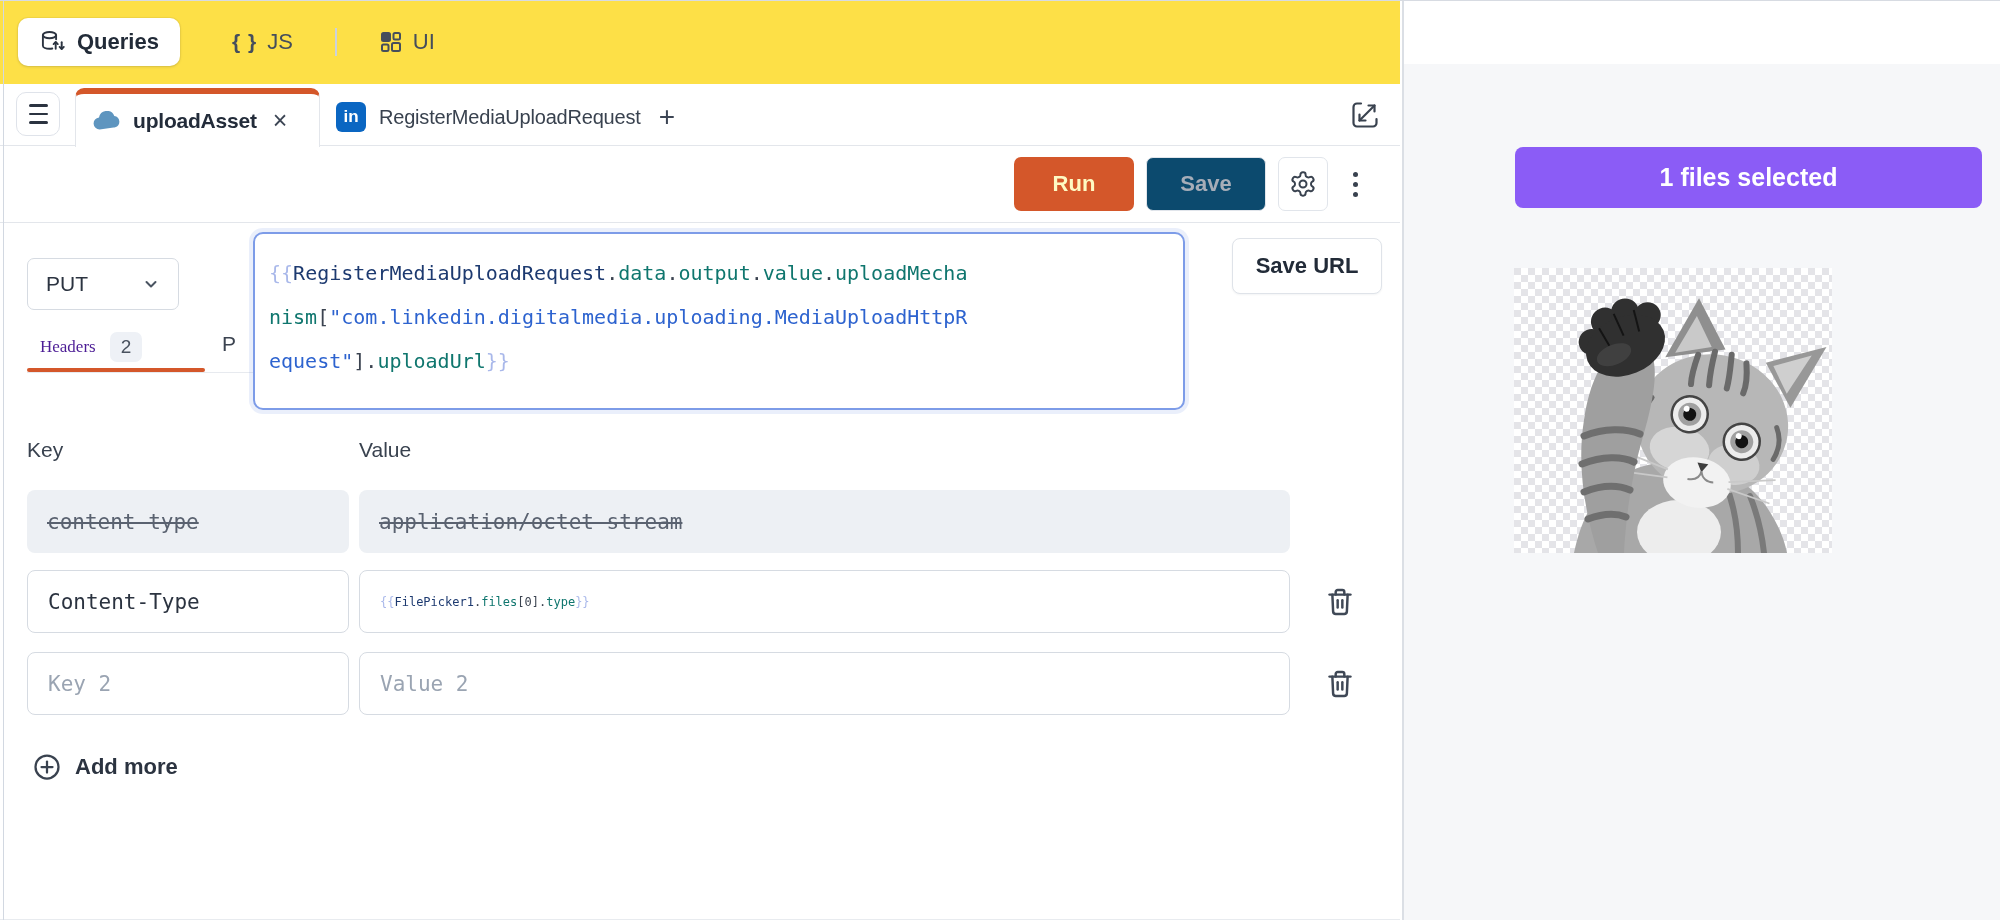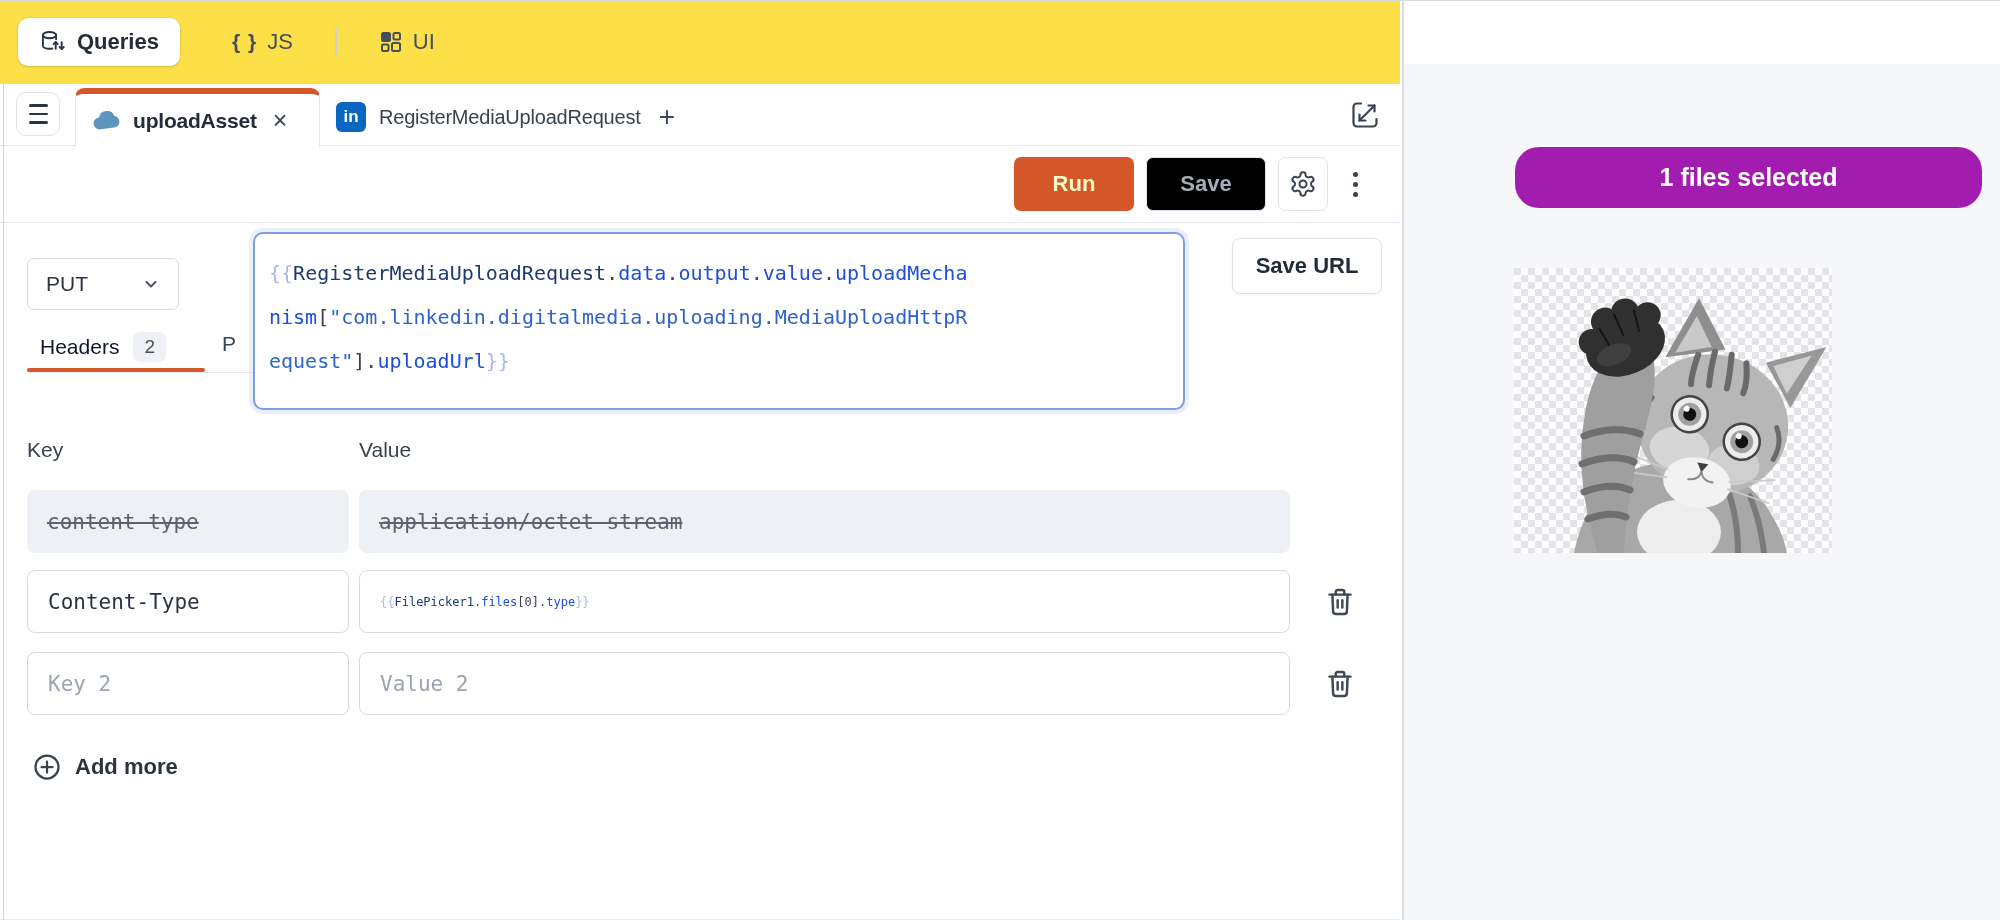--- a/index.html
+++ b/index.html
@@ -43,52 +43,52 @@
     display:flex; align-items:center; justify-content:center; cursor:pointer; background:none; border:none; }
   .expand-btn { position:absolute; right:17px; top:13px; width:36px; height:36px; display:flex;
     align-items:center; justify-content:center; cursor:pointer; background:none; border:none; }
 
   
   .actionrow { position:absolute; left:0; top:146px; width:1400px; height:77px; background:#fff;
     border-bottom:1px solid #e3e6eb; display:flex; align-items:center; justify-content:flex-end;
     gap:12px; padding-right:30px; }
   .run-btn { width:120px; height:54px; background:#d4572a; color:#fef9c3; font-size:22px; font-weight:600;
     border:none; border-radius:7px; cursor:pointer; font-family:inherit; }
-  .save-btn { width:120px; height:54px; background:#000000; color:#a6adb8; font-size:22px; font-weight:600;
+  .save-btn { width:120px; height:54px; background:#0c4a6e; color:#a6adb8; font-size:22px; font-weight:600;
     border:1.5px solid #e1e5eb; border-radius:7px; cursor:pointer; font-family:inherit; }
   .gear-btn { width:50px; height:54px; background:#fff; border:1.5px solid #e1e5eb; border-radius:7px;
     display:flex; align-items:center; justify-content:center; cursor:pointer; }
   .kebab-btn { width:30px; height:54px; background:none; border:none; display:flex; flex-direction:column;
     align-items:center; justify-content:center; gap:5px; cursor:pointer; }
   .kebab-btn i { width:5px; height:5px; border-radius:50%; background:#39424f; display:block; }
 
   
   .method-select { position:absolute; left:27px; top:258px; width:152px; height:52px; background:#fff;
     border:1.5px solid #d6dbe2; border-radius:7px; display:flex; align-items:center;
     justify-content:space-between; padding:0 18px; cursor:pointer; }
   .method-select .method { font-size:21px; color:#2b3340; }
 
   .url-editor { position:absolute; left:253px; top:232px; width:932px; height:178px; background:#fff;
     border:2px solid #7d9ce8; border-radius:10px; box-shadow:0 0 0 4px rgba(125,156,232,.16);
     padding:17px 14px; z-index:3; font-family:"DejaVu Sans Mono", monospace; font-size:20px; cursor:text; }
   .code-line { white-space:pre; line-height:44px; height:44px; }
   .tok-br  { color:#a9b8ea; }
   .tok-var { color:#1d3a70; }
   .tok-pn  { color:#3b4350; }
-  .tok-prop{ color:#1d4ed8; }
+  .tok-prop{ color:#0f766e; }
   .tok-str { color:#2d63cf; }
 
   .save-url-btn { position:absolute; left:1232px; top:238px; width:150px; height:56px; background:#fff;
     border:1.5px solid #dfe3e9; border-radius:8px; font-size:22px; font-weight:600; color:#222b38;
     cursor:pointer; font-family:inherit; box-shadow:0 1px 2px rgba(20,30,50,.05); }
 
   
   .section-tabs { position:absolute; left:27px; top:326px; height:42px; display:flex; align-items:center; z-index:1; }
   .headers-tab { display:flex; align-items:center; gap:14px; padding:0 13px; cursor:pointer; }
-  .headers-tab .t-label { font-size:21px; color:#0f172a; }
+  .headers-tab .t-label { font-size:17px; color:#4c1d95;font-family:Liberation Serif, serif; }
   .count-badge { background:#eef1f6; border-radius:7px; padding:4px 11px; font-size:19px; color:#49525f; }
   .partial-tab { position:absolute; left:195px; top:6px; font-size:21px; color:#3b4350; cursor:pointer; }
   .tab-hairline { position:absolute; left:27px; top:372px; width:228px; height:1px; background:#e7eaef; }
   .tab-underline { position:absolute; left:27px; top:368px; width:178px; height:4px; background:#d4572a; border-radius:2px; z-index:1; }
 
   
   .kv-label { position:absolute; font-size:21px; color:#39424f; }
   .field { position:absolute; height:63px; border-radius:8px; display:flex; align-items:center;
     padding:0 20px; font-family:"DejaVu Sans Mono", monospace; font-size:21px; color:#2b3340; }
   .field.key-col { left:27px; width:322px; }
@@ -101,22 +101,22 @@
   .trash-btn { position:absolute; left:1322px; width:36px; height:36px; background:none; border:none;
     display:flex; align-items:center; justify-content:center; cursor:pointer; }
 
   .add-more { position:absolute; left:32px; top:752px; display:flex; align-items:center; gap:13px; cursor:pointer; }
   .add-more .label { font-size:22px; font-weight:700; color:#2b3340; }
 
   
   .preview { position:absolute; left:1402px; top:0; width:598px; height:920px; background:#f6f7f9;
     border-left:2px solid #dbdfe5; }
   .preview-top { position:absolute; left:0; top:0; width:100%; height:64px; background:#fff; }
-  .file-btn { position:absolute; left:111px; top:147px; width:467px; height:61px; background:#a21caf;
-    border:none; border-radius:24px; color:#fff; font-size:25px; font-weight:700; cursor:pointer;
+  .file-btn { position:absolute; left:111px; top:147px; width:467px; height:61px; background:#8b5cf6;
+    border:none; border-radius:8px; color:#fff; font-size:25px; font-weight:700; cursor:pointer;
     font-family:inherit; }
   .cat-box { position:absolute; left:110px; top:268px; width:318px; height:285px; overflow:hidden;
     background:repeating-conic-gradient(#ffffff 0 25%, #e4e4e8 0 50%); background-size:14px 14px; }
   .cat-box svg { display:block; }
 
   svg.icon { display:block; }
 </style>
 </head>
 <body>
 

